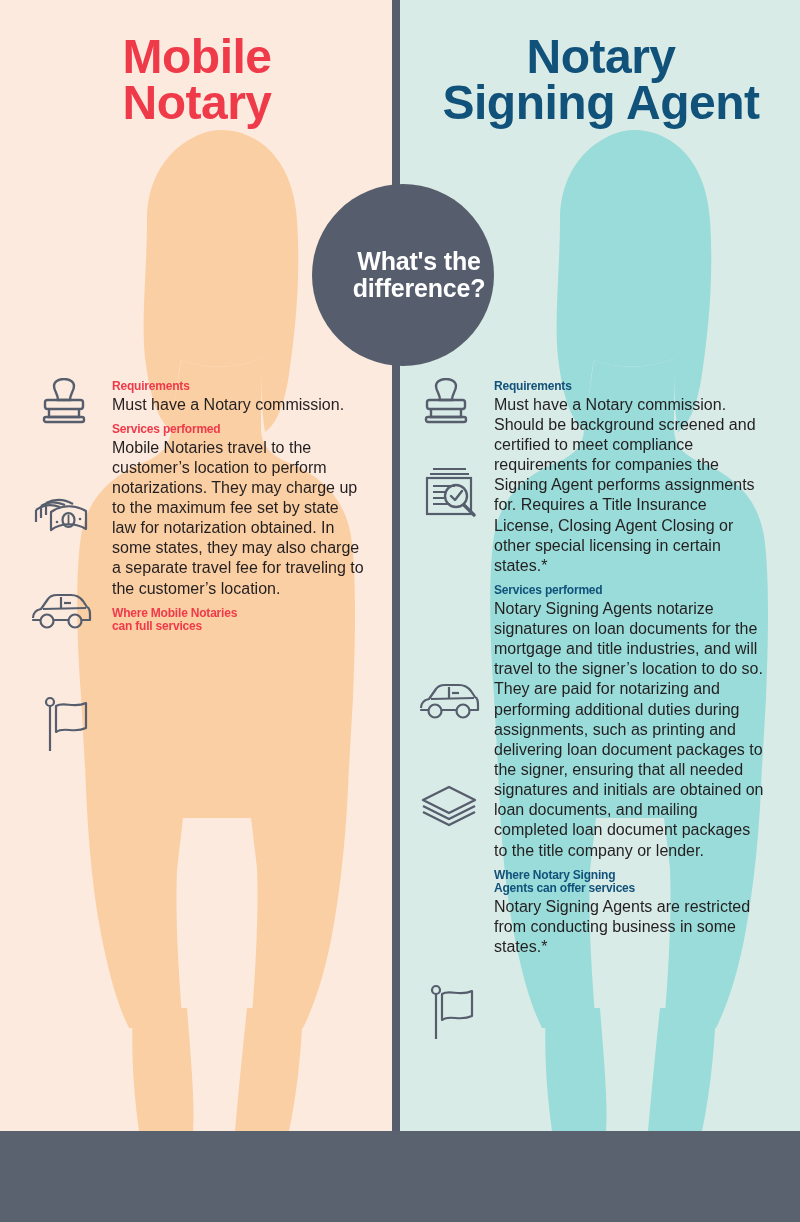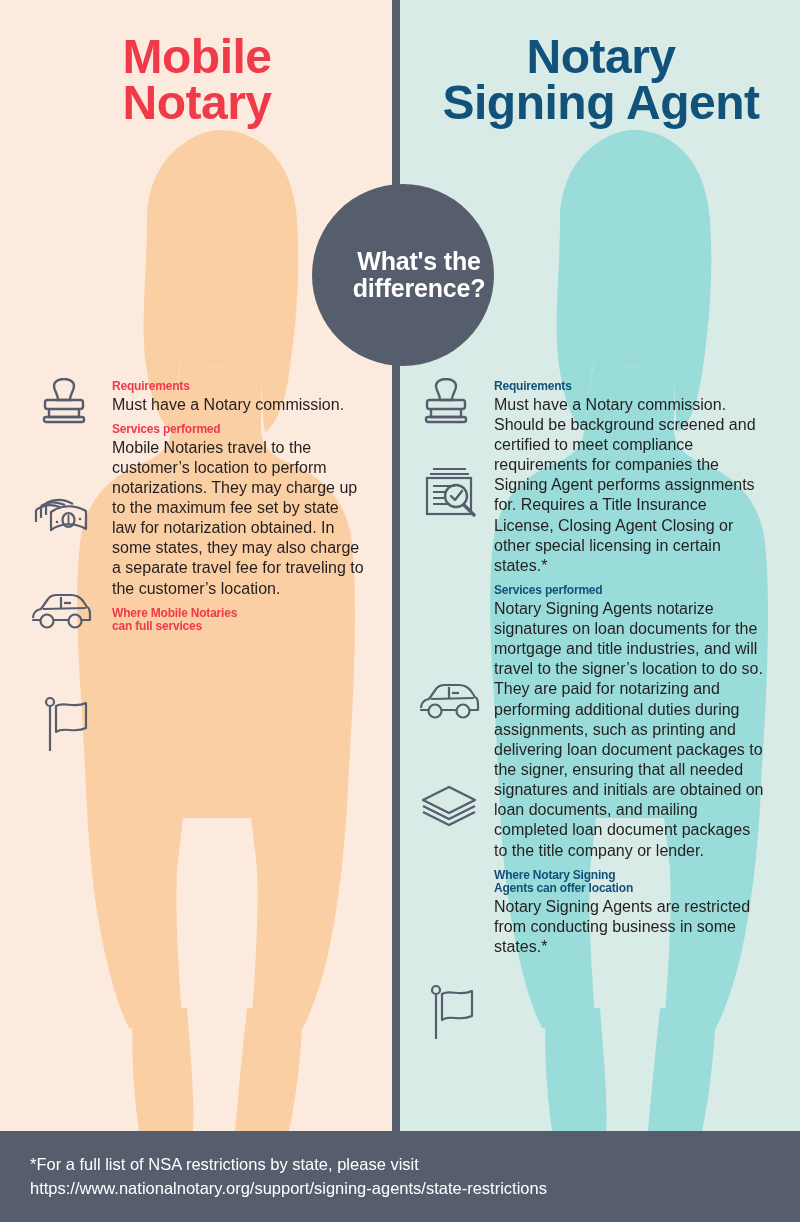--- a/index.html
+++ b/index.html
@@ -323,31 +323,27 @@
       <div class="section">
         <p class="section-heading">Requirements</p>
         <p class="section-body">Must have a Notary commission. Should be background screened and certified to meet compliance requirements for companies the Signing Agent performs assignments for. Requires a Title Insurance License, Closing Agent Closing or other special licensing in certain states.*</p>
       </div>
       <div class="section">
         <p class="section-heading">Services performed</p>
         <p class="section-body">Notary Signing Agents notarize signatures on loan documents for the mortgage and title industries, and will travel to the signer’s location to do so. They are paid for notarizing and performing additional duties during assignments, such as printing and delivering loan document packages to the signer, ensuring that all needed signatures and initials are obtained on loan documents, and mailing completed loan document packages to the title company or lender.</p>
       </div>
       <div class="section">
         <p class="section-heading">Where Notary Signing
-Agents can offer location</p>
+Agents can offer services</p>
         <p class="section-body">Notary Signing Agents are restricted from conducting business in some states.*</p>
       </div>
     </div>
   </div>
 
   <div id="divider"></div>
 
   <div id="badge">
     <div id="badge-text">What's the
 difference?</div>
   </div>
 
-  <div id="footer">
-    <div id="footer-text">*For a full list of NSA restrictions by state, please visit
-  https://www.nationalnotary.org/support/signing-agents/state-restrictions</div>
-  </div>
 
 </div>
 
 </body></html>

